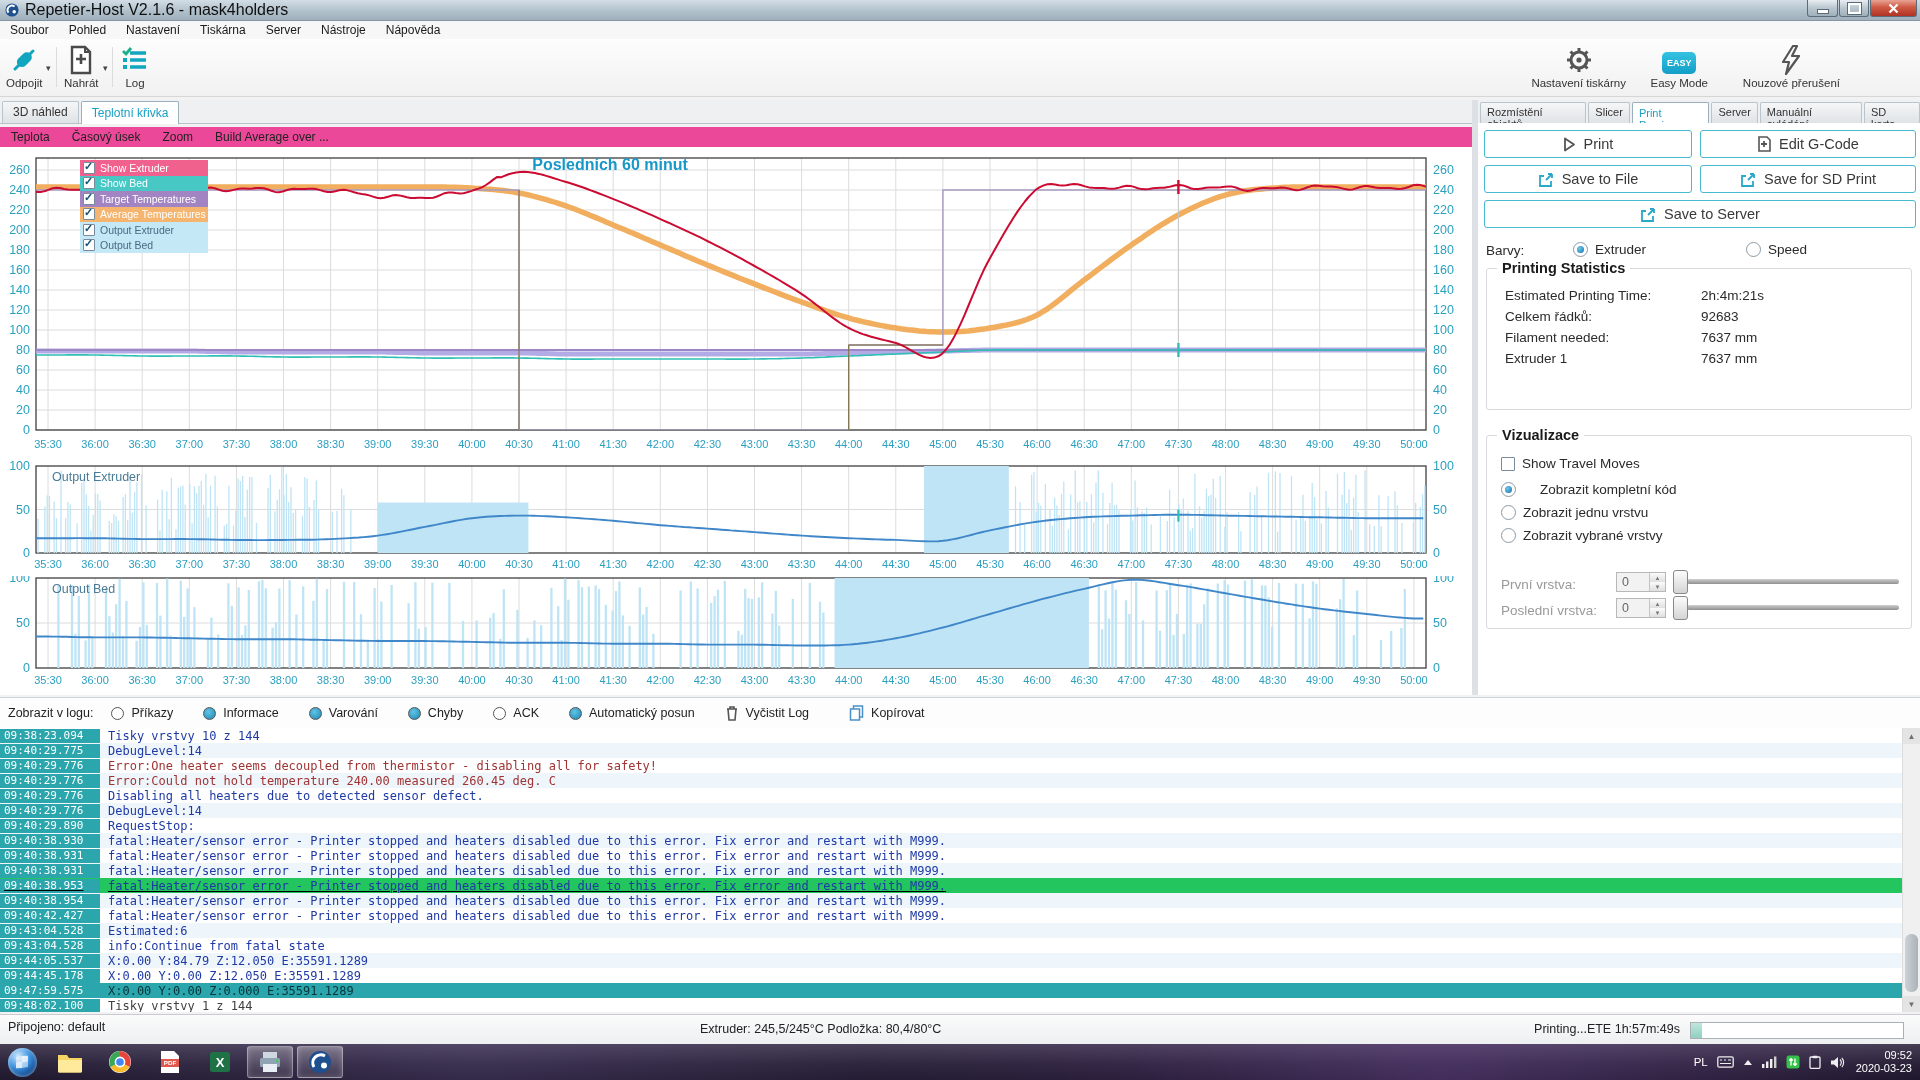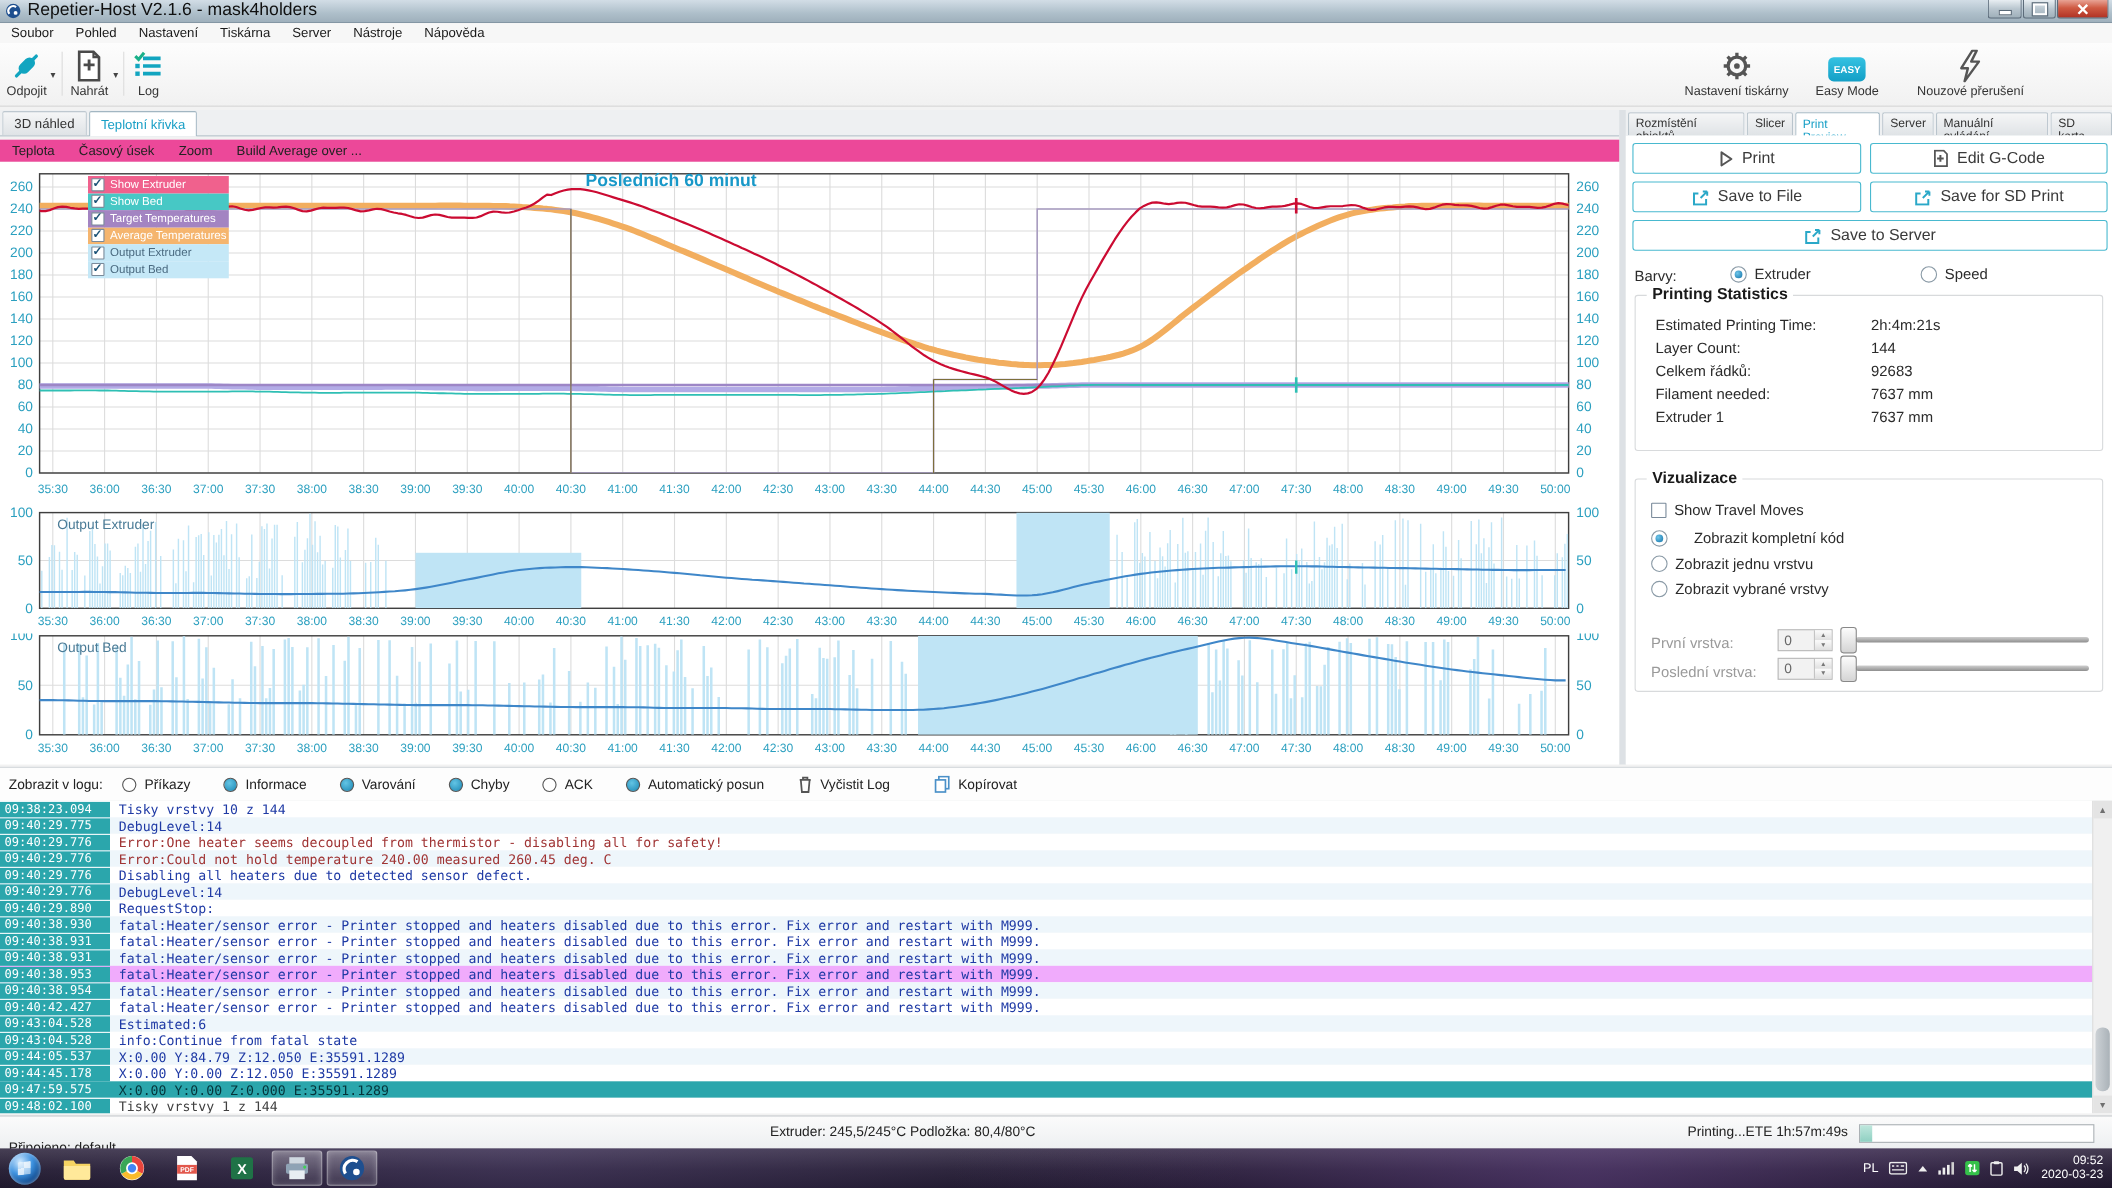--- a/index.html
+++ b/index.html
@@ -977,24 +977,20 @@
     </div>
 
     <div class="groupbox" style="top:145px;height:140px">
       <span class="gtitle">Printing Statistics</span>
       <div id="stats-rows" style="position:absolute;left:18px;top:16px;right:10px">
           <div class="stat-row">
             <span class="sl">Estimated Printing Time:</span>
             <span>2h:4m:21s</span>
           </div>
           <div class="stat-row">
-            <span class="sl">Layer Count:</span>
-            <span>144</span>
-          </div>
-          <div class="stat-row">
             <span class="sl">Celkem řádků:</span>
             <span>92683</span>
           </div>
           <div class="stat-row">
             <span class="sl">Filament needed:</span>
             <span>7637 mm</span>
           </div>
           <div class="stat-row">
             <span class="sl">Extruder 1</span>
             <span>7637 mm</span>
@@ -1130,21 +1126,21 @@
         <span class="log-msg" style="color: rgb(31, 58, 165);">fatal:Heater/sensor error - Printer stopped and heaters disabled due to this error. Fix error and restart with M999.</span>
       </div>
       <div class="log-row" style="background: rgb(255, 255, 255);">
         <span class="log-time">09:40:38.931</span>
         <span class="log-msg" style="color: rgb(31, 58, 165);">fatal:Heater/sensor error - Printer stopped and heaters disabled due to this error. Fix error and restart with M999.</span>
       </div>
       <div class="log-row" style="background: rgb(238, 246, 251);">
         <span class="log-time">09:40:38.931</span>
         <span class="log-msg" style="color: rgb(31, 58, 165);">fatal:Heater/sensor error - Printer stopped and heaters disabled due to this error. Fix error and restart with M999.</span>
       </div>
-      <div class="log-row" style="background: #f0abfc;">
+      <div class="log-row" style="background: #22c55e; text-decoration: underline;">
         <span class="log-time">09:40:38.953</span>
         <span class="log-msg" style="color: rgb(31, 58, 165);">fatal:Heater/sensor error - Printer stopped and heaters disabled due to this error. Fix error and restart with M999.</span>
       </div>
       <div class="log-row" style="background: rgb(238, 246, 251);">
         <span class="log-time">09:40:38.954</span>
         <span class="log-msg" style="color: rgb(31, 58, 165);">fatal:Heater/sensor error - Printer stopped and heaters disabled due to this error. Fix error and restart with M999.</span>
       </div>
       <div class="log-row" style="background: rgb(255, 255, 255);">
         <span class="log-time">09:40:42.427</span>
         <span class="log-msg" style="color: rgb(31, 58, 165);">fatal:Heater/sensor error - Printer stopped and heaters disabled due to this error. Fix error and restart with M999.</span>
@@ -1174,21 +1170,21 @@
         <span class="log-msg" style="color: #404040;">Tisky vrstvy 1 z 144</span>
       </div>
     </div>
   <div class="log-scroll">
     <div class="sarrow" style="top:0">▲</div>
     <div class="sthumb" style="bottom:20px"></div>
     <div class="sarrow" style="bottom:0">▼</div>
   </div>
 
   <div class="statusbar">
-    <span class="abs" style="left:8px;top:21px">Připojeno: default</span>
+    <span class="abs" style="left:8px;top:5px">Připojeno: default</span>
     <span class="abs" style="left:700px;top:7px">Extruder: 245,5/245°C Podložka: 80,4/80°C</span>
     <span class="abs" style="right:240px;top:7px">Printing...ETE 1h:57m:49s</span>
     <div class="progress">
         <div class="fill"></div>
       </div>
   </div>
 
   <div class="taskbar">
     <div class="orb"></div>
     <div id="task-icons" style="display:flex">

